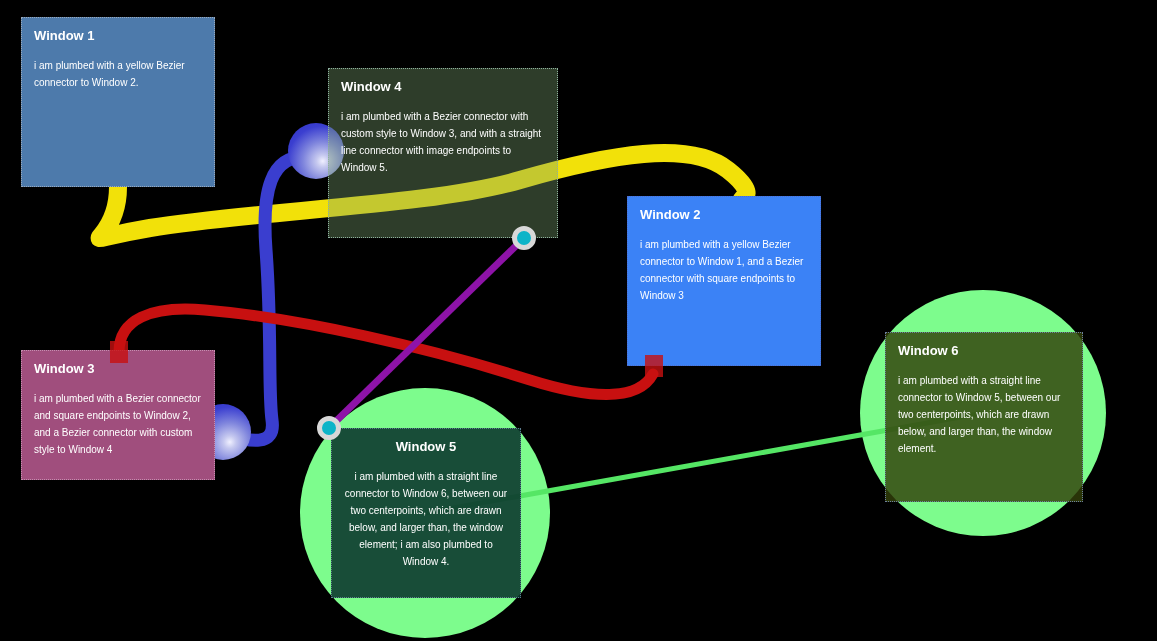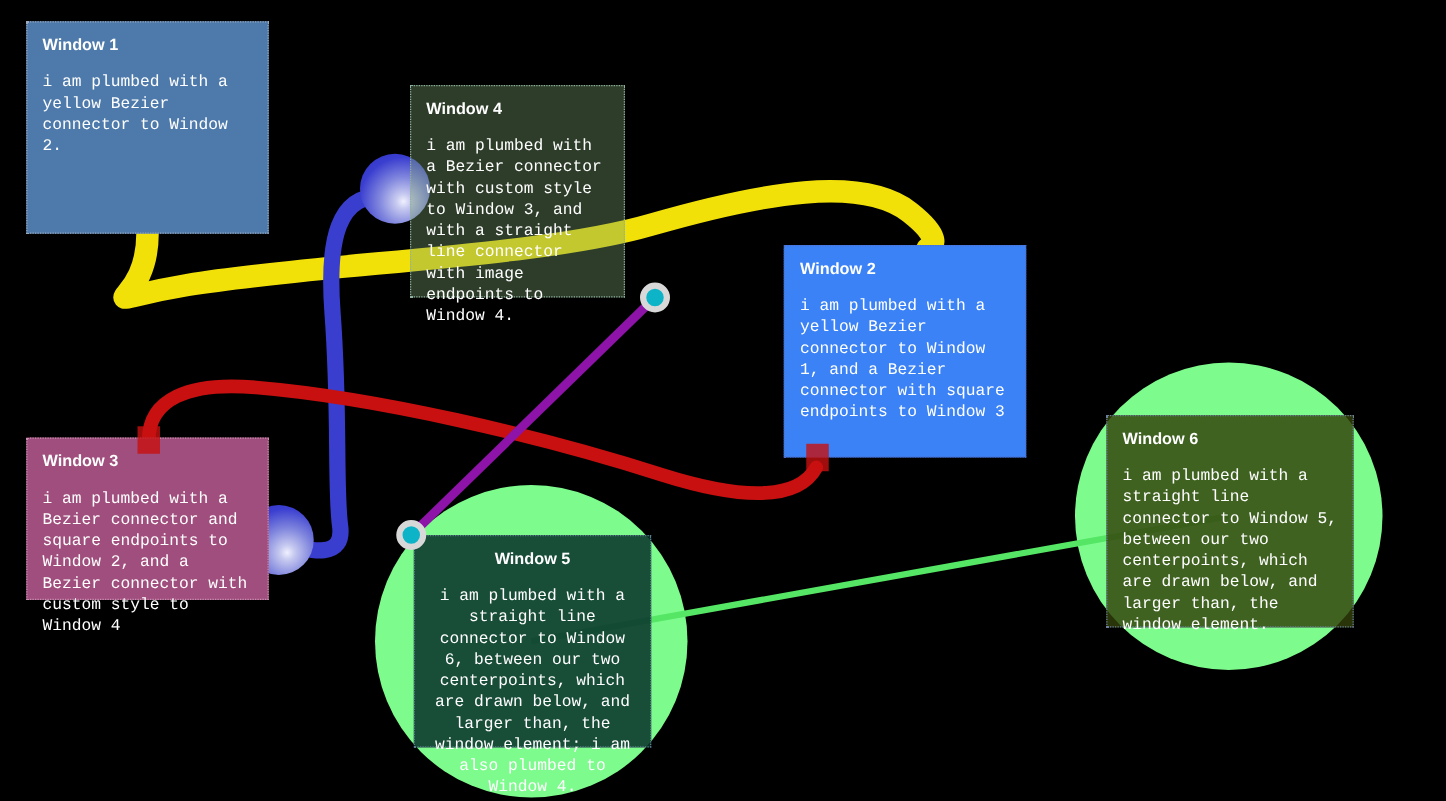--- a/index.html
+++ b/index.html
@@ -44,33 +44,32 @@
     font-size: 13px;
   }
   .window .title {
     font-weight: bold;
     font-size: 13px;
     margin: 0 0 14px 0;
     line-height: 15px;
     white-space: nowrap;
   }
   .window .body {
-    font-size: 13px;
+    font-size: 10px;
     line-height: 17px;
-    font-family: Liberation Mono, monospace;
   }
 
   
   #window1 {
     left: 21px; top: 17px; width: 194px; height: 170px;
     background: #4d7aab;
     border: 1px dotted #9aa9bb;
   }
   #window4 {
-    left: 328px; top: 68px; width: 172px; height: 170px;
+    left: 328px; top: 68px; width: 230px; height: 170px;
     background: rgba(120, 160, 110, 0.38);
     border: 1px dotted #8fb1a0;
     z-index: 22;
   }
   #window2 {
     left: 627px; top: 196px; width: 194px; height: 170px;
     background: #3b82f6;
     border: 1px dotted #4f6fcf;
   }
   #window3 {
@@ -157,21 +156,21 @@
   <div class="dot-ep" id="dot-w4"></div>
   <div class="dot-ep" id="dot-w5"></div>
 
   <div class="window" id="window1">
     <div class="title">Window 1</div>
     <div class="body">i am plumbed with a yellow Bezier connector to Window 2.</div>
   </div>
 
   <div class="window" id="window4">
     <div class="title">Window 4</div>
-    <div class="body">i am plumbed with a Bezier connector with custom style to Window 3, and with a straight line connector with image endpoints to Window 4.</div>
+    <div class="body">i am plumbed with a Bezier connector with custom style to Window 3, and with a straight line connector with image endpoints to Window 5.</div>
   </div>
 
   <div class="window" id="window2">
     <div class="title">Window 2</div>
     <div class="body">i am plumbed with a yellow Bezier connector to Window 1, and a Bezier connector with square endpoints to Window 3</div>
   </div>
 
   <div class="window" id="window3">
     <div class="title">Window 3</div>
     <div class="body">i am plumbed with a Bezier connector and square endpoints to Window 2, and a Bezier connector with custom style to Window 4</div>

